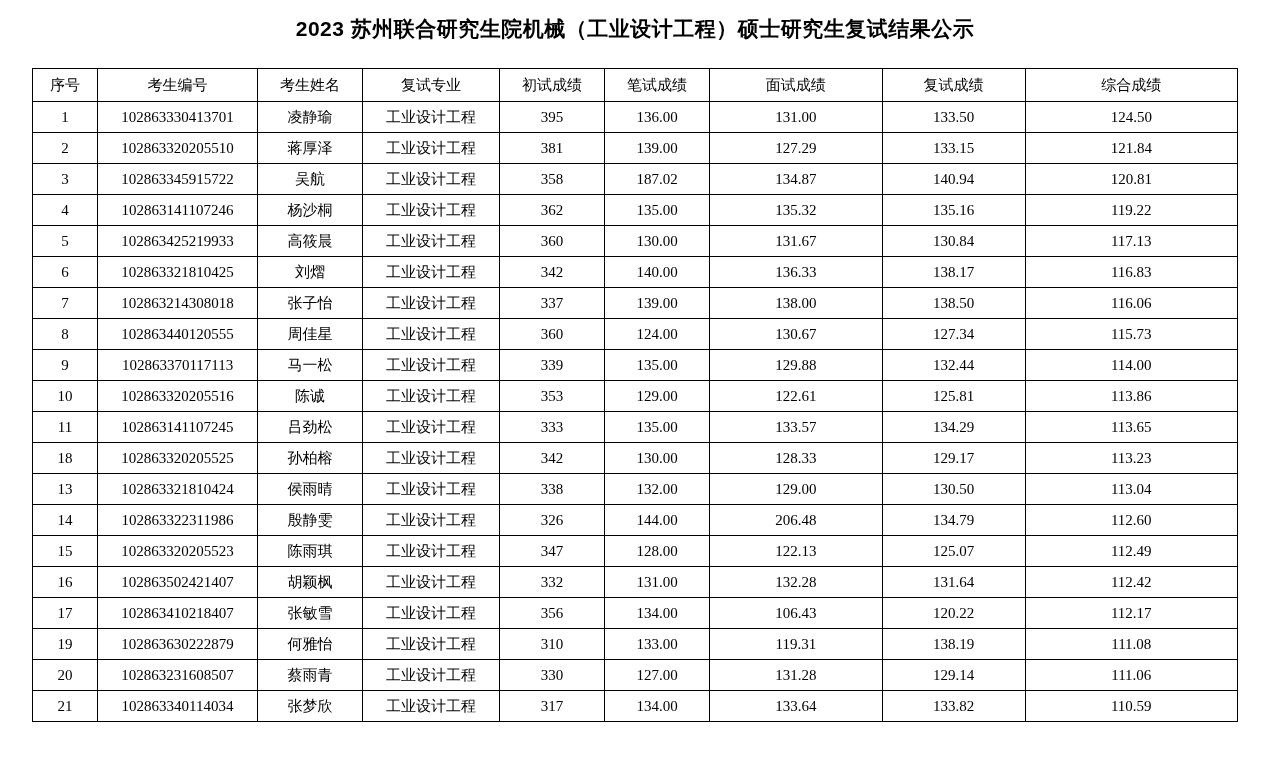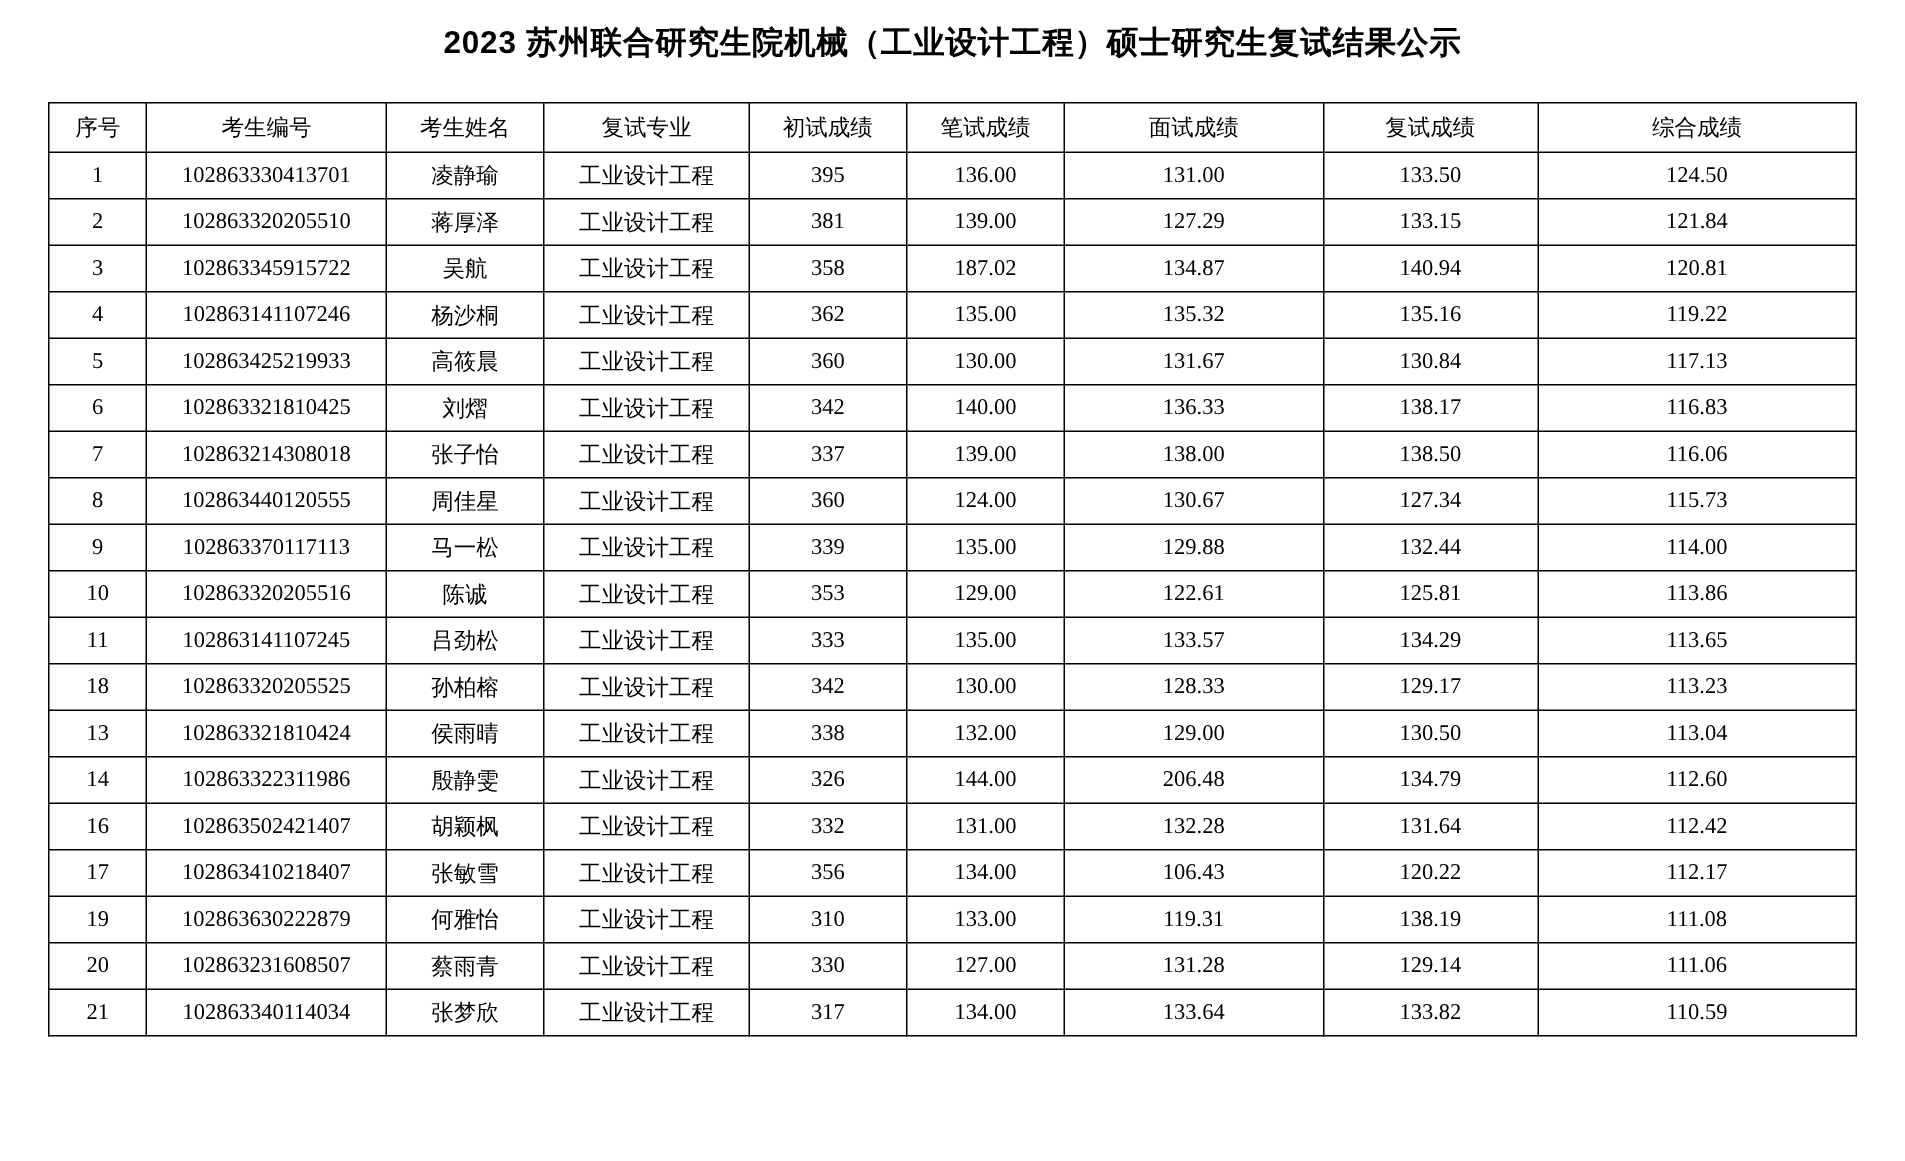--- a/index.html
+++ b/index.html
@@ -246,20 +246,31 @@
             <td>102863322311986</td>
             <td>殷静雯</td>
             <td>工业设计工程</td>
             <td>326</td>
             <td>144.00</td>
             <td>206.48</td>
             <td>134.79</td>
             <td>112.60</td>
           </tr>
           <tr>
+            <td>15</td>
+            <td>102863320205523</td>
+            <td>陈雨琪</td>
+            <td>工业设计工程</td>
+            <td>347</td>
+            <td>128.00</td>
+            <td>122.13</td>
+            <td>125.07</td>
+            <td>112.49</td>
+          </tr>
+          <tr>
             <td>16</td>
             <td>102863502421407</td>
             <td>胡颖枫</td>
             <td>工业设计工程</td>
             <td>332</td>
             <td>131.00</td>
             <td>132.28</td>
             <td>131.64</td>
             <td>112.42</td>
           </tr>

